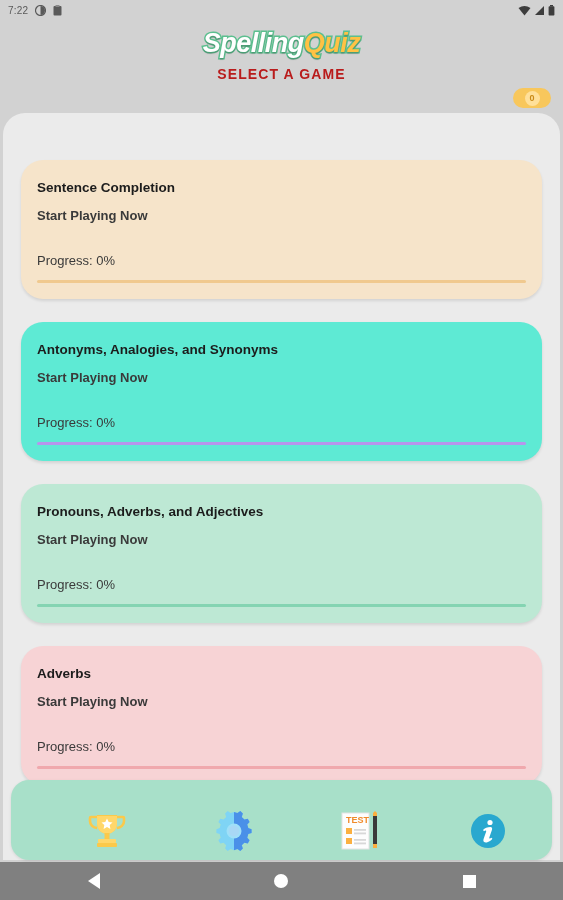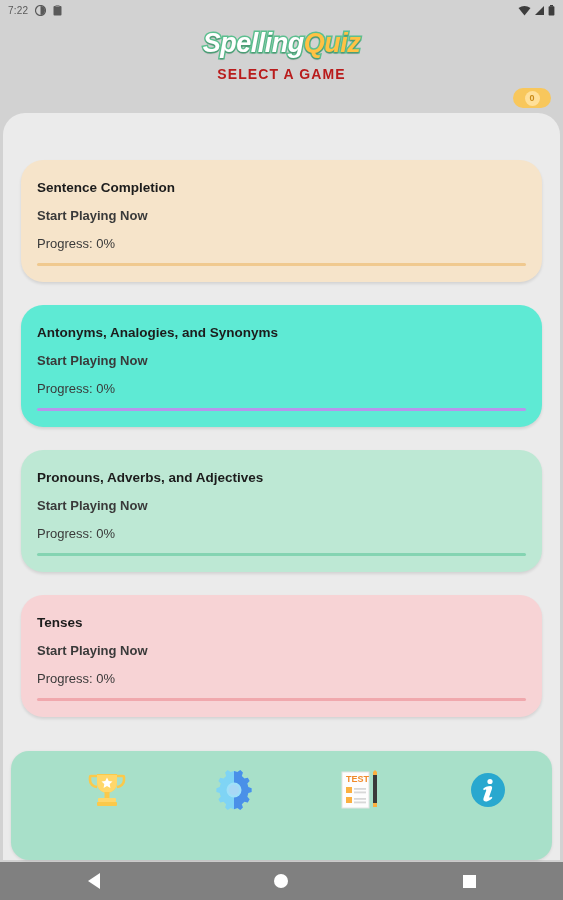--- a/index.html
+++ b/index.html
@@ -73,41 +73,41 @@
 
   .card {
     position: relative;
     border-radius: 22px;
     padding: 20px 16px 16px 16px;
     margin-bottom: 23px;
     box-shadow: 0 2px 3px rgba(0,0,0,.10);
   }
   .card-title { font-size: 13.5px; font-weight: bold; color: #1c1c1c; }
   .card-sub { font-size: 13px; color: #3a3a3a; margin-top: 13px; font-weight: bold; }
-  .card-prog { font-size: 13px; color: #3a3a3a; margin-top: 13px; }
+  .card-prog { font-size: 13px; color: #3a3a3a; margin-top: 30px; }
   .bar-track {
     height: 3px; border-radius: 2px; margin-top: 12px;
   }
   .bar-fill { height: 100%; width: 0%; border-radius: 2px; background: rgba(0,0,0,.25); }
   .card.c1 { background: #f6e4ca; }
   .card.c1 .bar-track { background: #f0c98f; }
   .card.c2 { background: #5eead4; }
   .card.c2 .bar-track { background: #b795ec; }
   .card.c3 { background: #bde8d4; }
   .card.c3 .bar-track { background: #84d4b2; }
   .card.c4 { background: #f7d3d5; }
   .card.c4 .bar-track { background: #f0a8ad; }
 
   
   .toolbar {
     position: absolute; left: 8px; right: 8px; bottom: 0px;
-    height: 109px;
+    height: 80px;
     background: #a8e0c9;
     border-radius: 18px;
-    display: flex; align-items: flex-start; justify-content: space-around;
+    display: flex; align-items: flex-end; justify-content: space-around;
     padding-top: 10px;
     box-shadow: 0 1px 3px rgba(0,0,0,.10);
     padding-left: 32px;
   }
   .tb-btn {
     width: 62px; height: 58px;
     display: flex; align-items: center; justify-content: center;
   }
 
   
@@ -191,21 +191,21 @@
       <div class="card c3">
         <div class="card-title">Pronouns, Adverbs, and Adjectives</div>
         <div class="card-sub">Start Playing Now</div>
         <div class="card-prog">Progress: 0%</div>
         <div class="bar-track">
           <div class="bar-fill" style="width: 0%;"></div>
         </div>
       </div>
 
       <div class="card c4">
-        <div class="card-title">Tenses</div>
+        <div class="card-title">Adverbs</div>
         <div class="card-sub">Start Playing Now</div>
         <div class="card-prog">Progress: 0%</div>
         <div class="bar-track">
           <div class="bar-fill" style="width: 0%;"></div>
         </div>
       </div>
 
     </div>
 
     <div class="toolbar">

